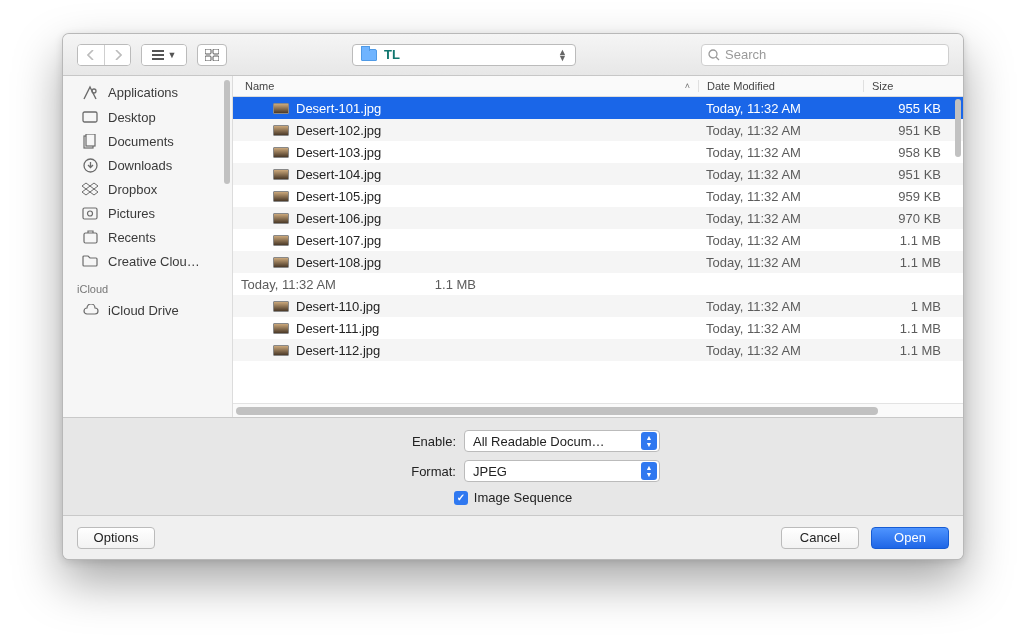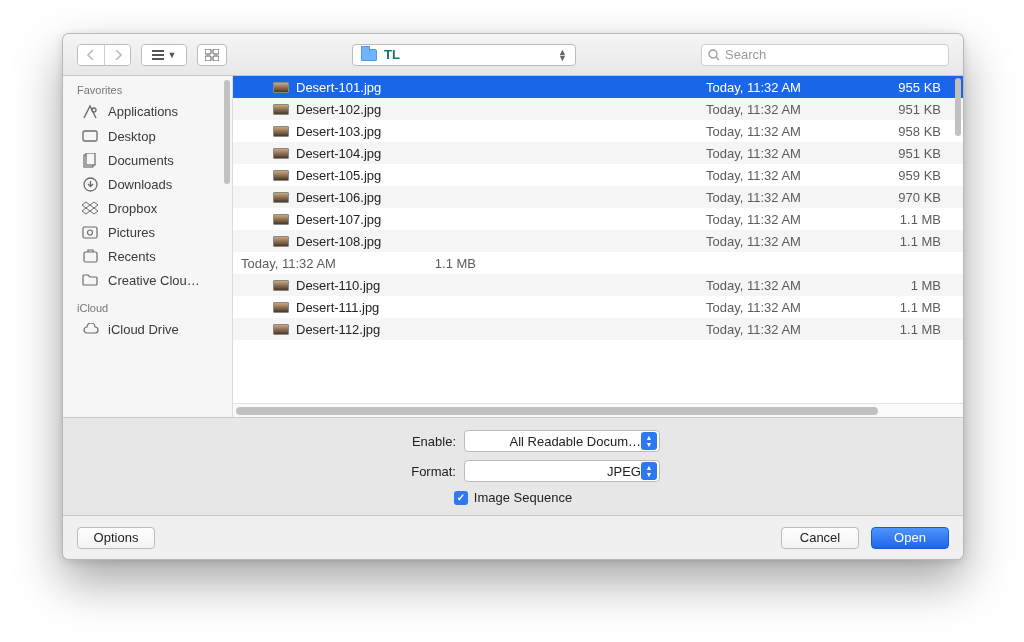--- a/index.html
+++ b/index.html
@@ -173,21 +173,21 @@
     display:flex; align-items:center; justify-content:center;
     gap:8px; margin-bottom:8px;
   }
   .form-row label { width:90px; text-align:right; color:#222; font-size:13px; }
   .select-box {
     width:196px; height:22px;
     border:1px solid #bbb; border-radius:4px; background:#fff;
     display:flex; align-items:center; padding:0 2px 0 8px;
     font-size:13px; color:#222;
   }
-  .select-box .val { flex:1; white-space:nowrap; overflow:hidden; text-overflow:ellipsis;text-align:right; }
+  .select-box .val { flex:1; white-space:nowrap; overflow:hidden; text-overflow:ellipsis; }
   .select-box .spin {
     width:16px; height:18px; border-radius:3px; background:#2f78f0;
     display:flex; flex-direction:column; align-items:center; justify-content:center;
     color:#fff; font-size:7px; line-height:7px;
   }
   .check-row {
     display:flex; align-items:center; justify-content:center; gap:6px;
     font-size:13px;
   }
   .chkbox {
@@ -270,21 +270,20 @@
           <line x1="8" y1="8" x2="11" y2="11" stroke="#9a9a9a" stroke-width="1.3"></line>
         </svg>
       <span>Search</span>
     </div>
   </div>
 
   <div class="body">
 
     <div class="sidebar">
       <div class="sidebar-scroll">
-        <div class="side-heading">Favorites</div>
 
         <div class="side-item">
           <span class="ic">
               <svg width="16" height="16">
                 <path d="M2 14 L8 2 L14 14" fill="none" stroke="#6c6c6c" stroke-width="1.4"></path>
                 <circle cx="12" cy="6" r="2" fill="none" stroke="#6c6c6c" stroke-width="1.3"></circle>
               </svg>
             </span>
           <span class="txt">Applications</span>
         </div>
@@ -356,20 +355,28 @@
                 <path d="M5 10 a3 3 0 0 1 0 -6 a4 4 0 0 1 8 0 a2.5 2.5 0 0 1 0 6 Z" fill="none" stroke="#6c6c6c" stroke-width="1.2"></path>
               </svg>
             </span>
           <span class="txt">iCloud Drive</span>
         </div>
       </div>
       <div class="vscroll"></div>
     </div>
 
     <div class="listwrap">
+      <div class="header-row">
+        <div class="col-name">
+          <span>Name</span>
+          <span class="col-sort">˄</span>
+        </div>
+        <div class="col-date"><span>Date Modified</span></div>
+        <div class="col-size"><span>Size</span></div>
+      </div>
       <div class="rows" id="rows">
         <div class="row selected">
             <div class="c-name">
               <div class="thumb"></div>
               <span>Desert-101.jpg</span>
             </div>
             <div class="c-date">Today, 11:32 AM</div>
             <div class="c-size">955 KB</div>
           </div>
           <div class="row">

